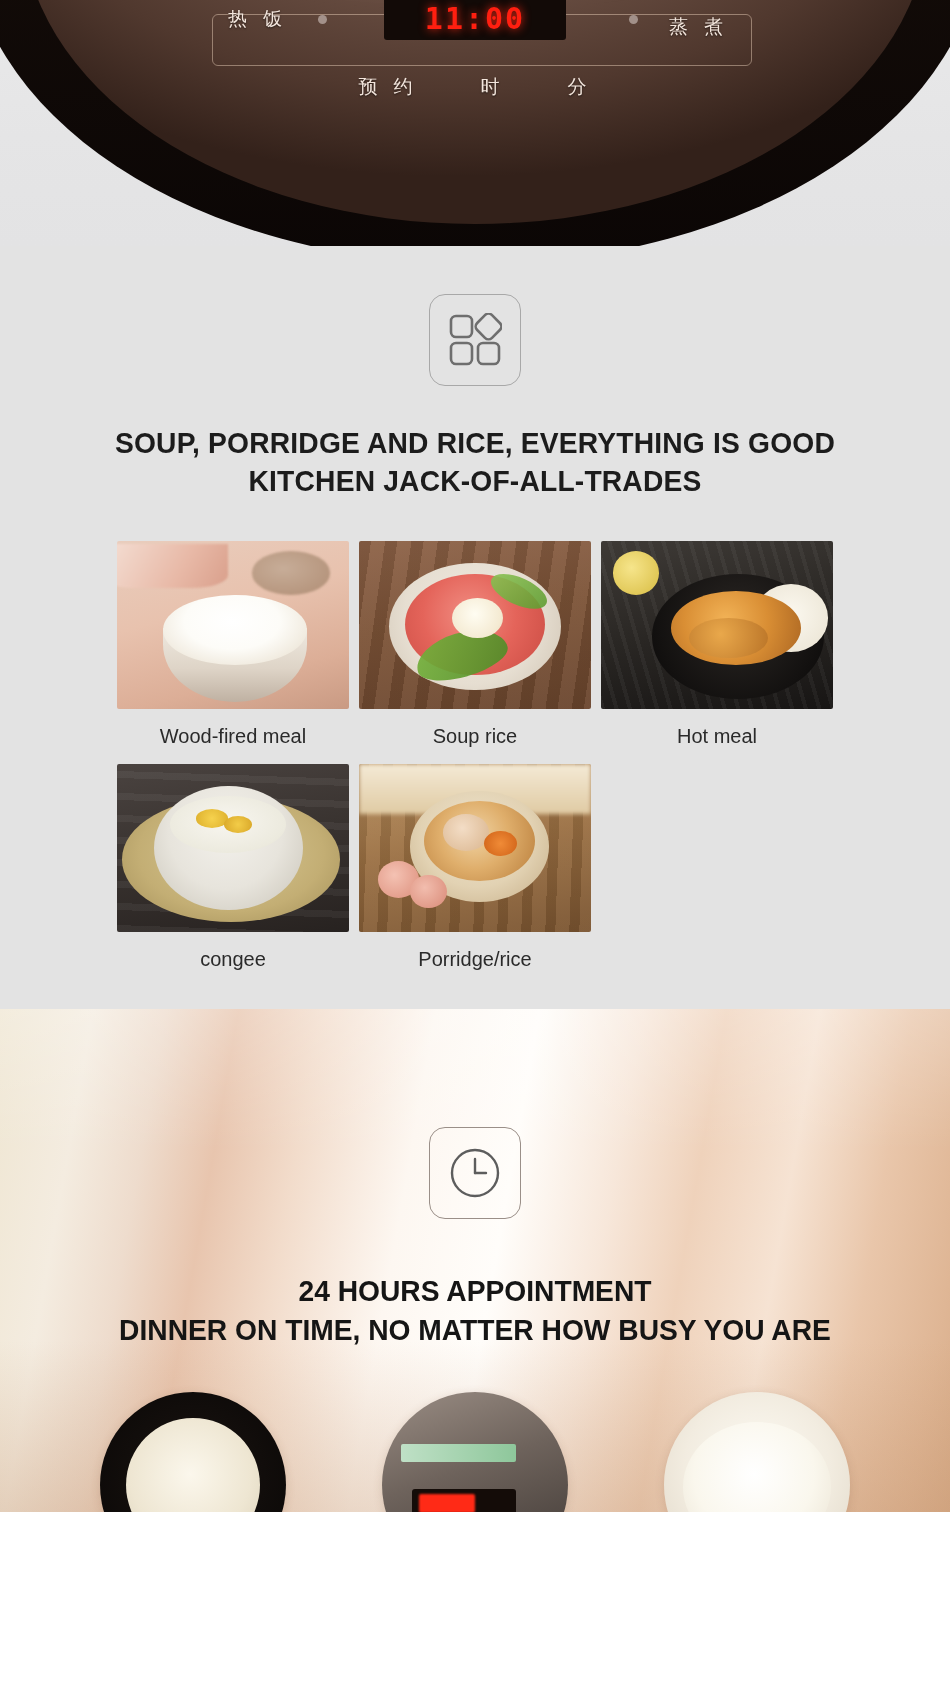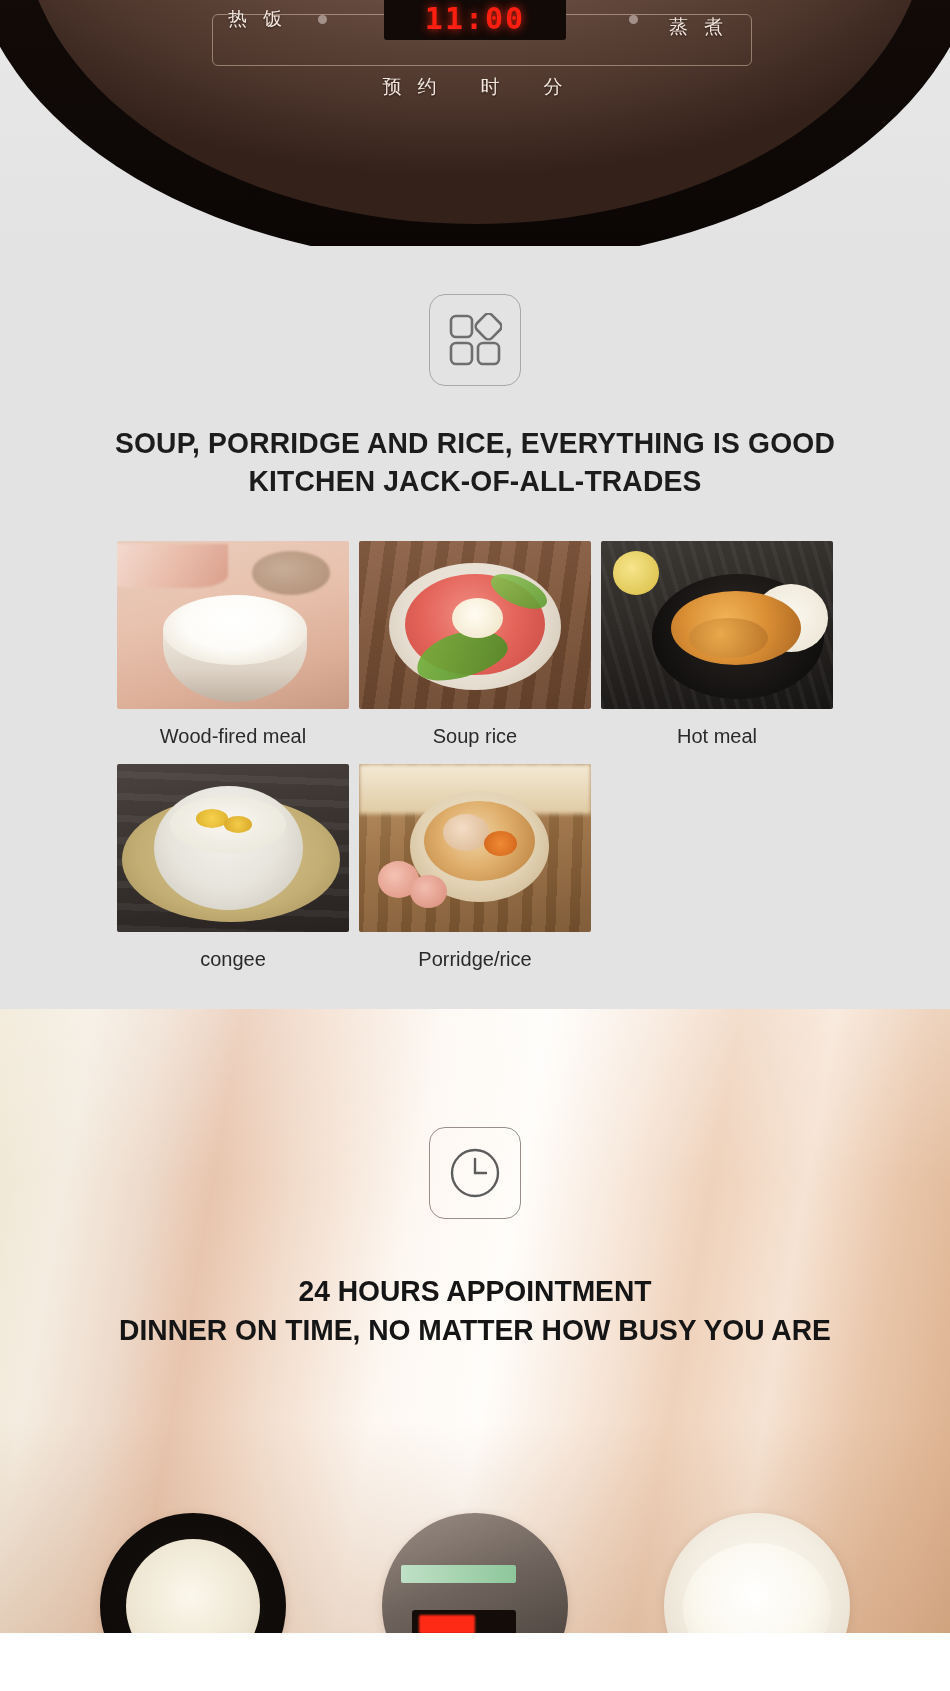--- a/index.html
+++ b/index.html
@@ -73,21 +73,21 @@
     font-family:"DejaVu Sans",sans-serif;
   }
   .cn-l1{ left:206px; top:392px; }
   .cn-r1{ right:200px; top:392px;margin-top:8px; }
   .cn-dot{
     position:absolute; width:9px; height:9px; border-radius:50%;
     background:rgba(220,210,205,.55);
   }
   .cn-row2{
     position:absolute; left:0; right:0; top:460px;
-    display:flex; justify-content:center; gap:39px;
+    display:flex; justify-content:center; gap:63px;
   }
   .cn-row2 .cn-label{ position:static; }
   .arc{
     position:absolute; left:50%; transform:translateX(-50%);
     top:470px; width:660px; height:150px;
     border-bottom:1.4px solid rgba(255,235,215,.55);
     border-radius:50%;
   }
 
   
@@ -231,21 +231,21 @@
   .t6 .plate6{ left:8%; top:12%; width:84%; height:78%;
     background:radial-gradient(ellipse at 50% 42%,#f4f1ea 0%,#e9e4da 58%,#cfc8bb 100%); }
   .t6 .cake{ left:19%; top:16%; width:62%; height:66%;
     background:radial-gradient(ellipse at 46% 34%,#f6cf7d 0%,#eeab3f 42%,#cf7f1f 78%,#a75f13 100%); }
   .t6 .gloss{ left:30%; top:22%; width:28%; height:20%;
     background:radial-gradient(ellipse at 45% 40%,rgba(255,255,255,.75),rgba(255,255,255,0) 70%); }
 
   
   .timer-block{
     position:relative;
-    width:950px; height:624px;
+    width:950px; height:503px;
     overflow:hidden;
     background:
       linear-gradient(100deg,
         #efe6d2 0%, #f4ece0 9%, #eedccd 16%,
         #e8c5ae 23%, #f2dccb 31%, #fdf7f1 42%,
         #fffdfa 52%, #f7e7da 62%, #efd2bb 70%,
         #f6e3d3 79%, #e9c6aa 88%, #dfb695 96%, #d8ad8a 100%);
   }
   .timer-block::before{
     content:""; position:absolute; inset:0;

